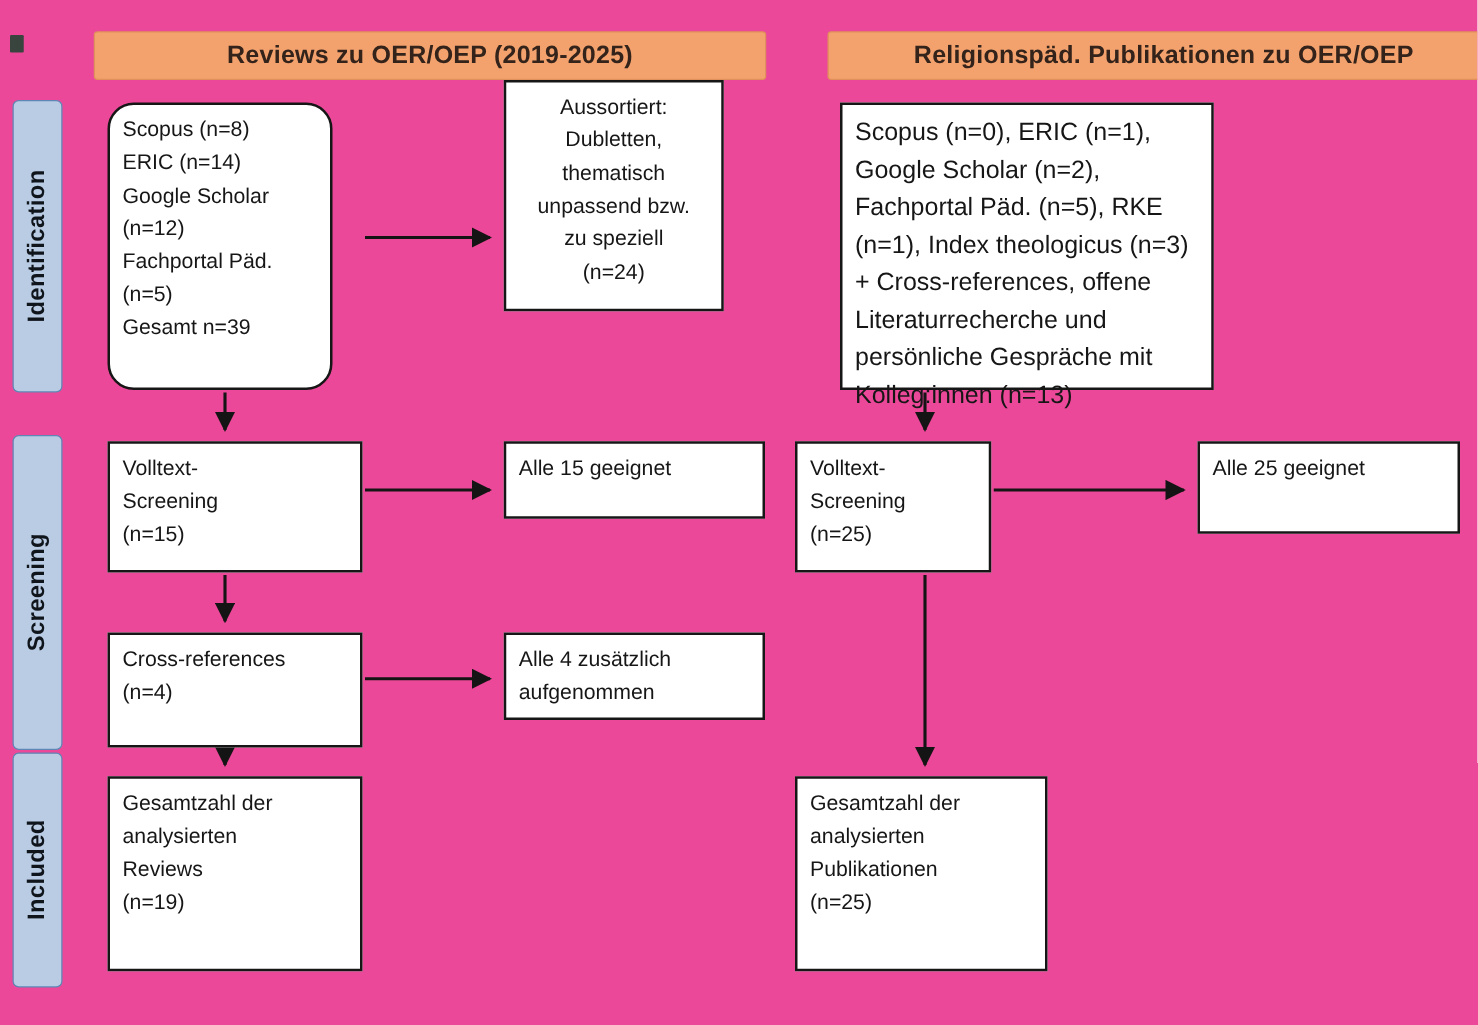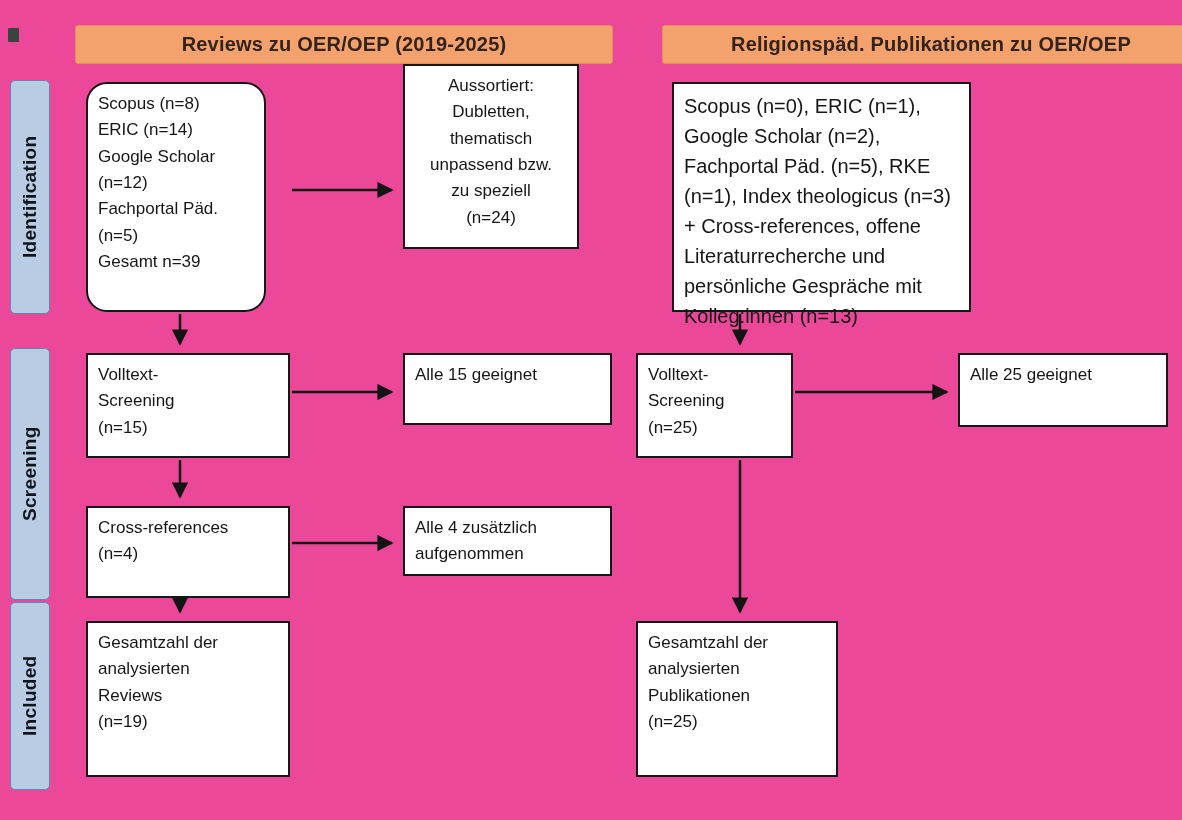--- a/index.html
+++ b/index.html
@@ -65,21 +65,21 @@
     padding: 7px 10px;
     font-size: 17px;
     line-height: 1.55;
   }
   .box .txt { white-space: pre-line; }
   .box .para { margin: 0 0 0 0; }
 
   #box-l-sources   { left: 86px;  top: 82px;  width: 180px; height: 230px; border-radius: 21px; }
   #box-l-excluded  { left: 403px; top: 64px;  width: 176px; height: 185px; text-align: center; }
   #box-l-screening { left: 86px;  top: 353px; width: 204px; height: 105px; }
-  #box-l-eligible  { left: 403px; top: 353px; width: 209px; height: 72px; }
+  #box-l-eligible  { left: 403px; top: 353px; width: 209px; height: 62px; }
   #box-l-crossref  { left: 86px;  top: 506px; width: 204px; height: 92px; }
   #box-l-added     { left: 403px; top: 506px; width: 209px; height: 70px; }
   #box-l-included  { left: 86px;  top: 621px; width: 204px; height: 156px; }
 
   #box-r-sources   { left: 636px; top: 82px;  width: 299px; height: 230px; font-size: 20px; line-height: 1.5; margin-left: 36px; }
   #box-r-screening { left: 636px; top: 353px; width: 157px; height: 105px; }
   #box-r-eligible  { left: 958px; top: 353px; width: 210px; height: 74px; }
   #box-r-included  { left: 636px; top: 621px; width: 202px; height: 156px; }
 
   .artifact {

